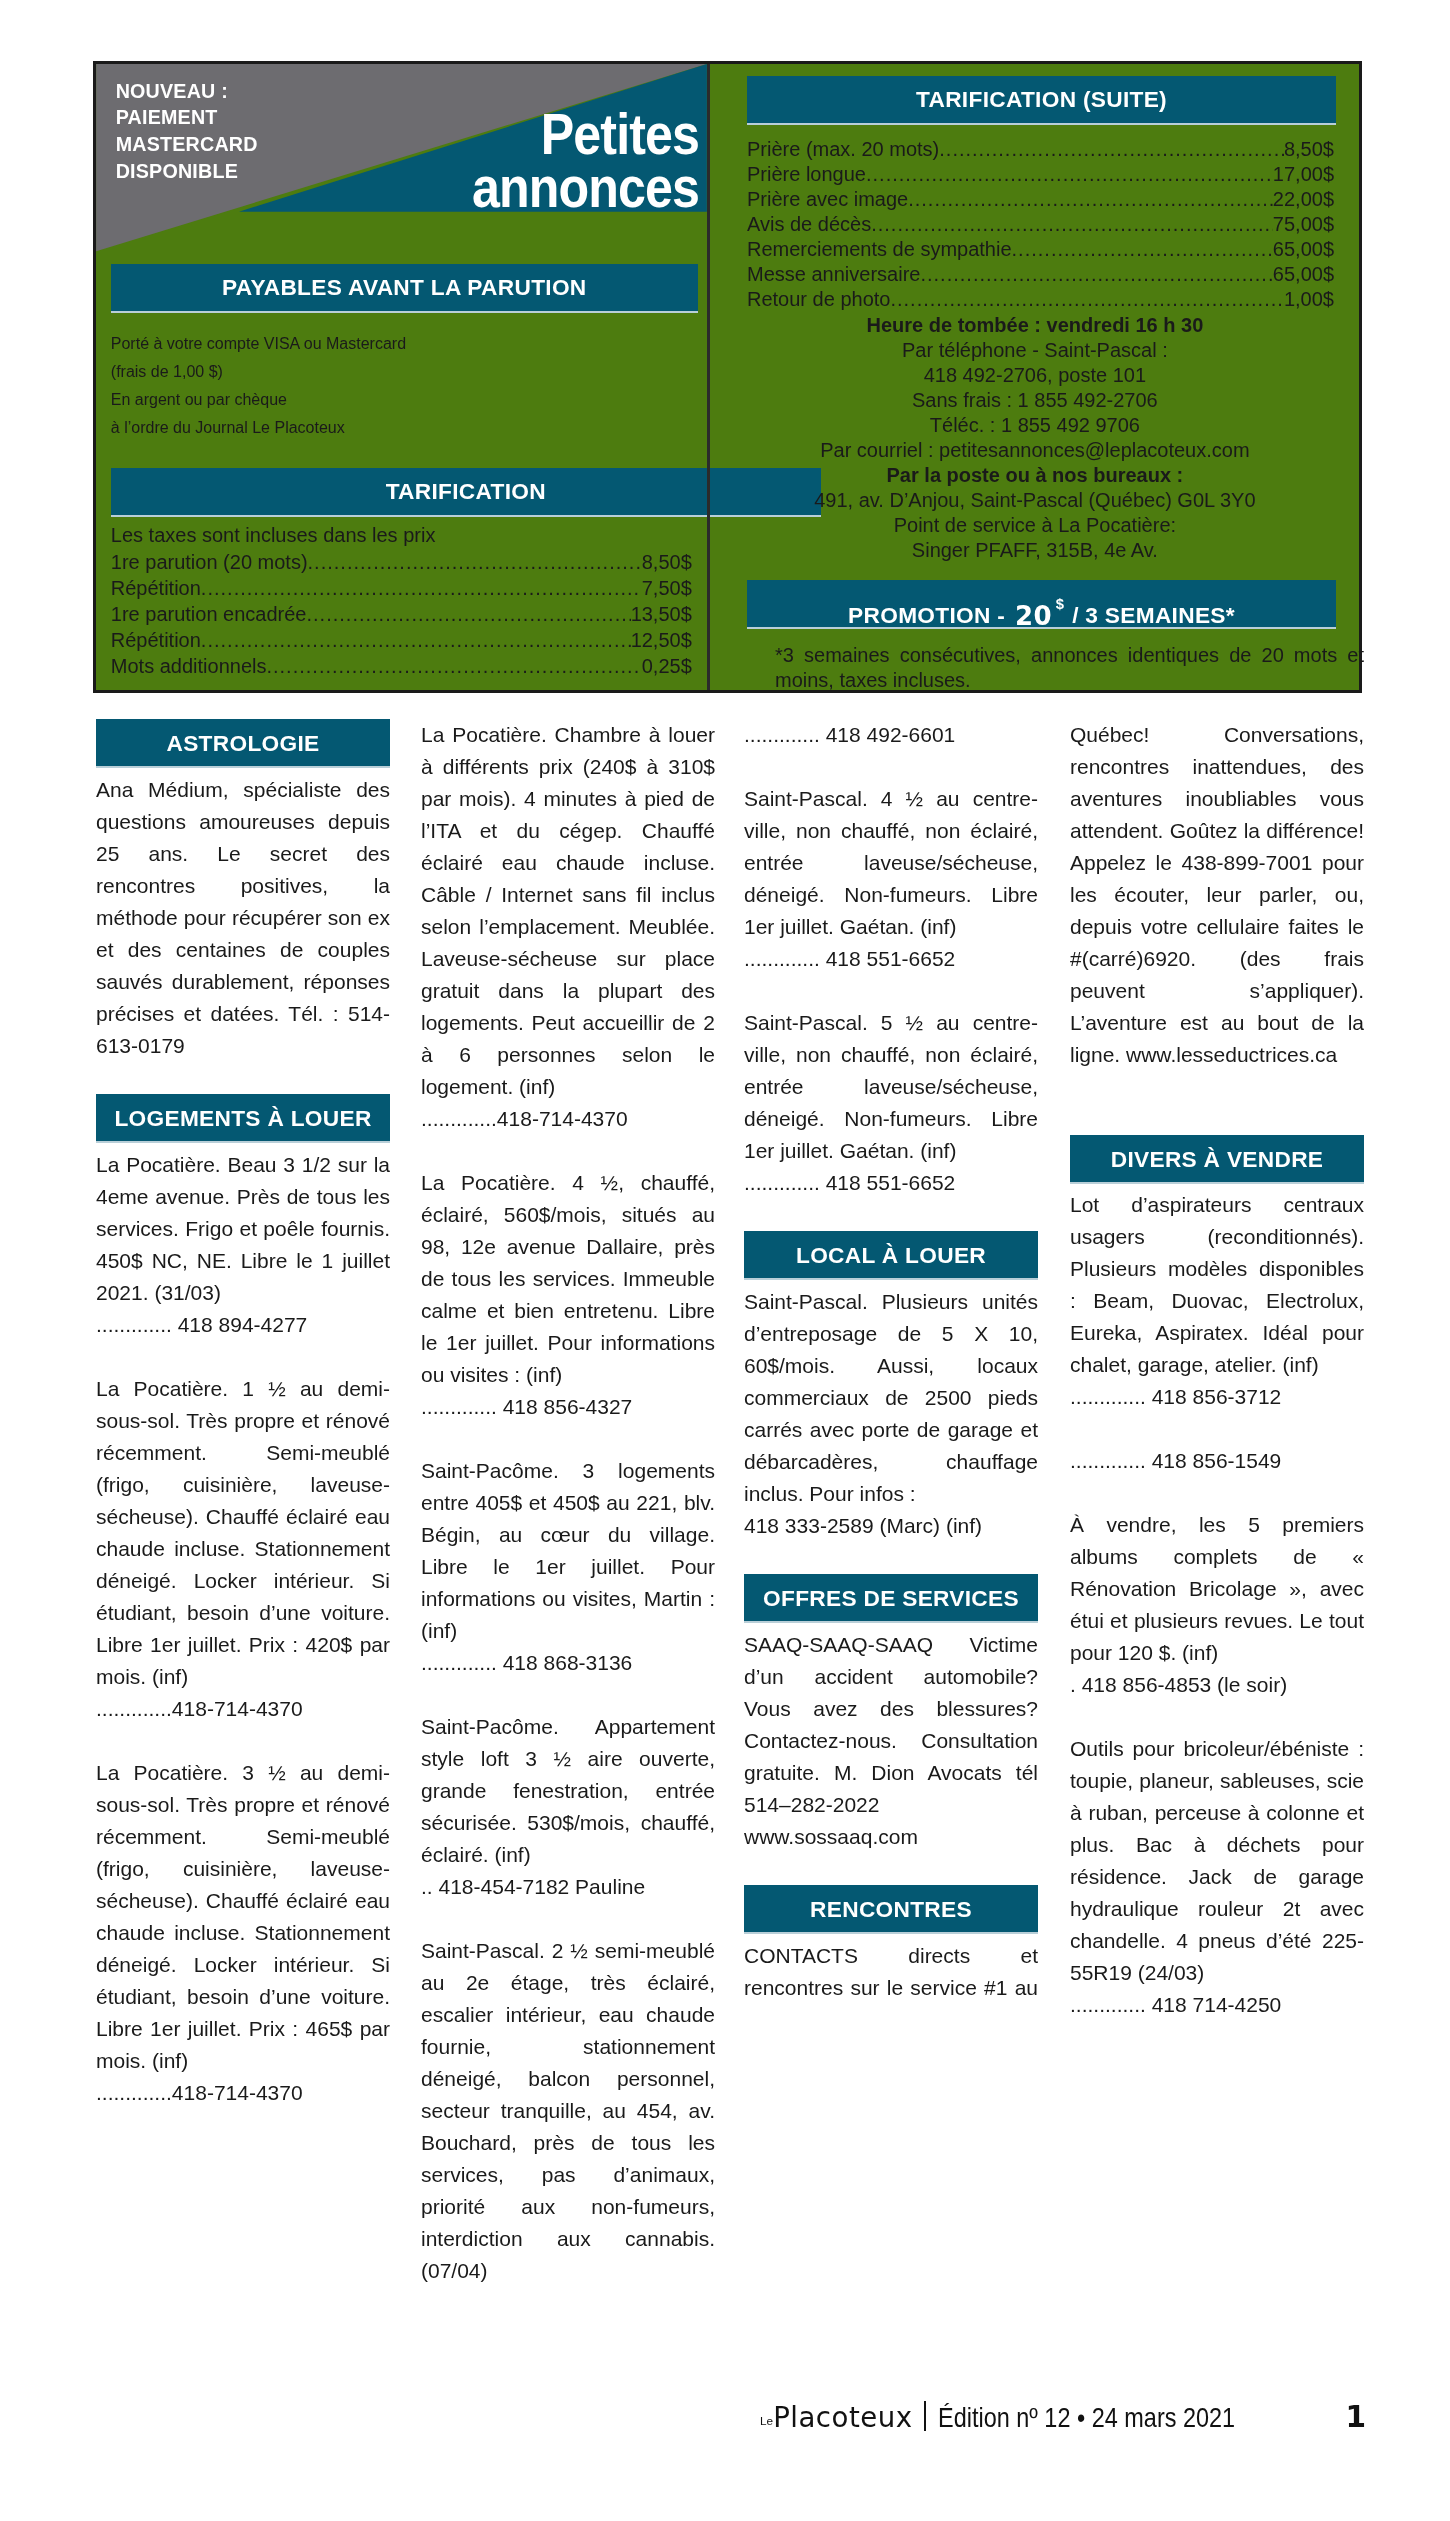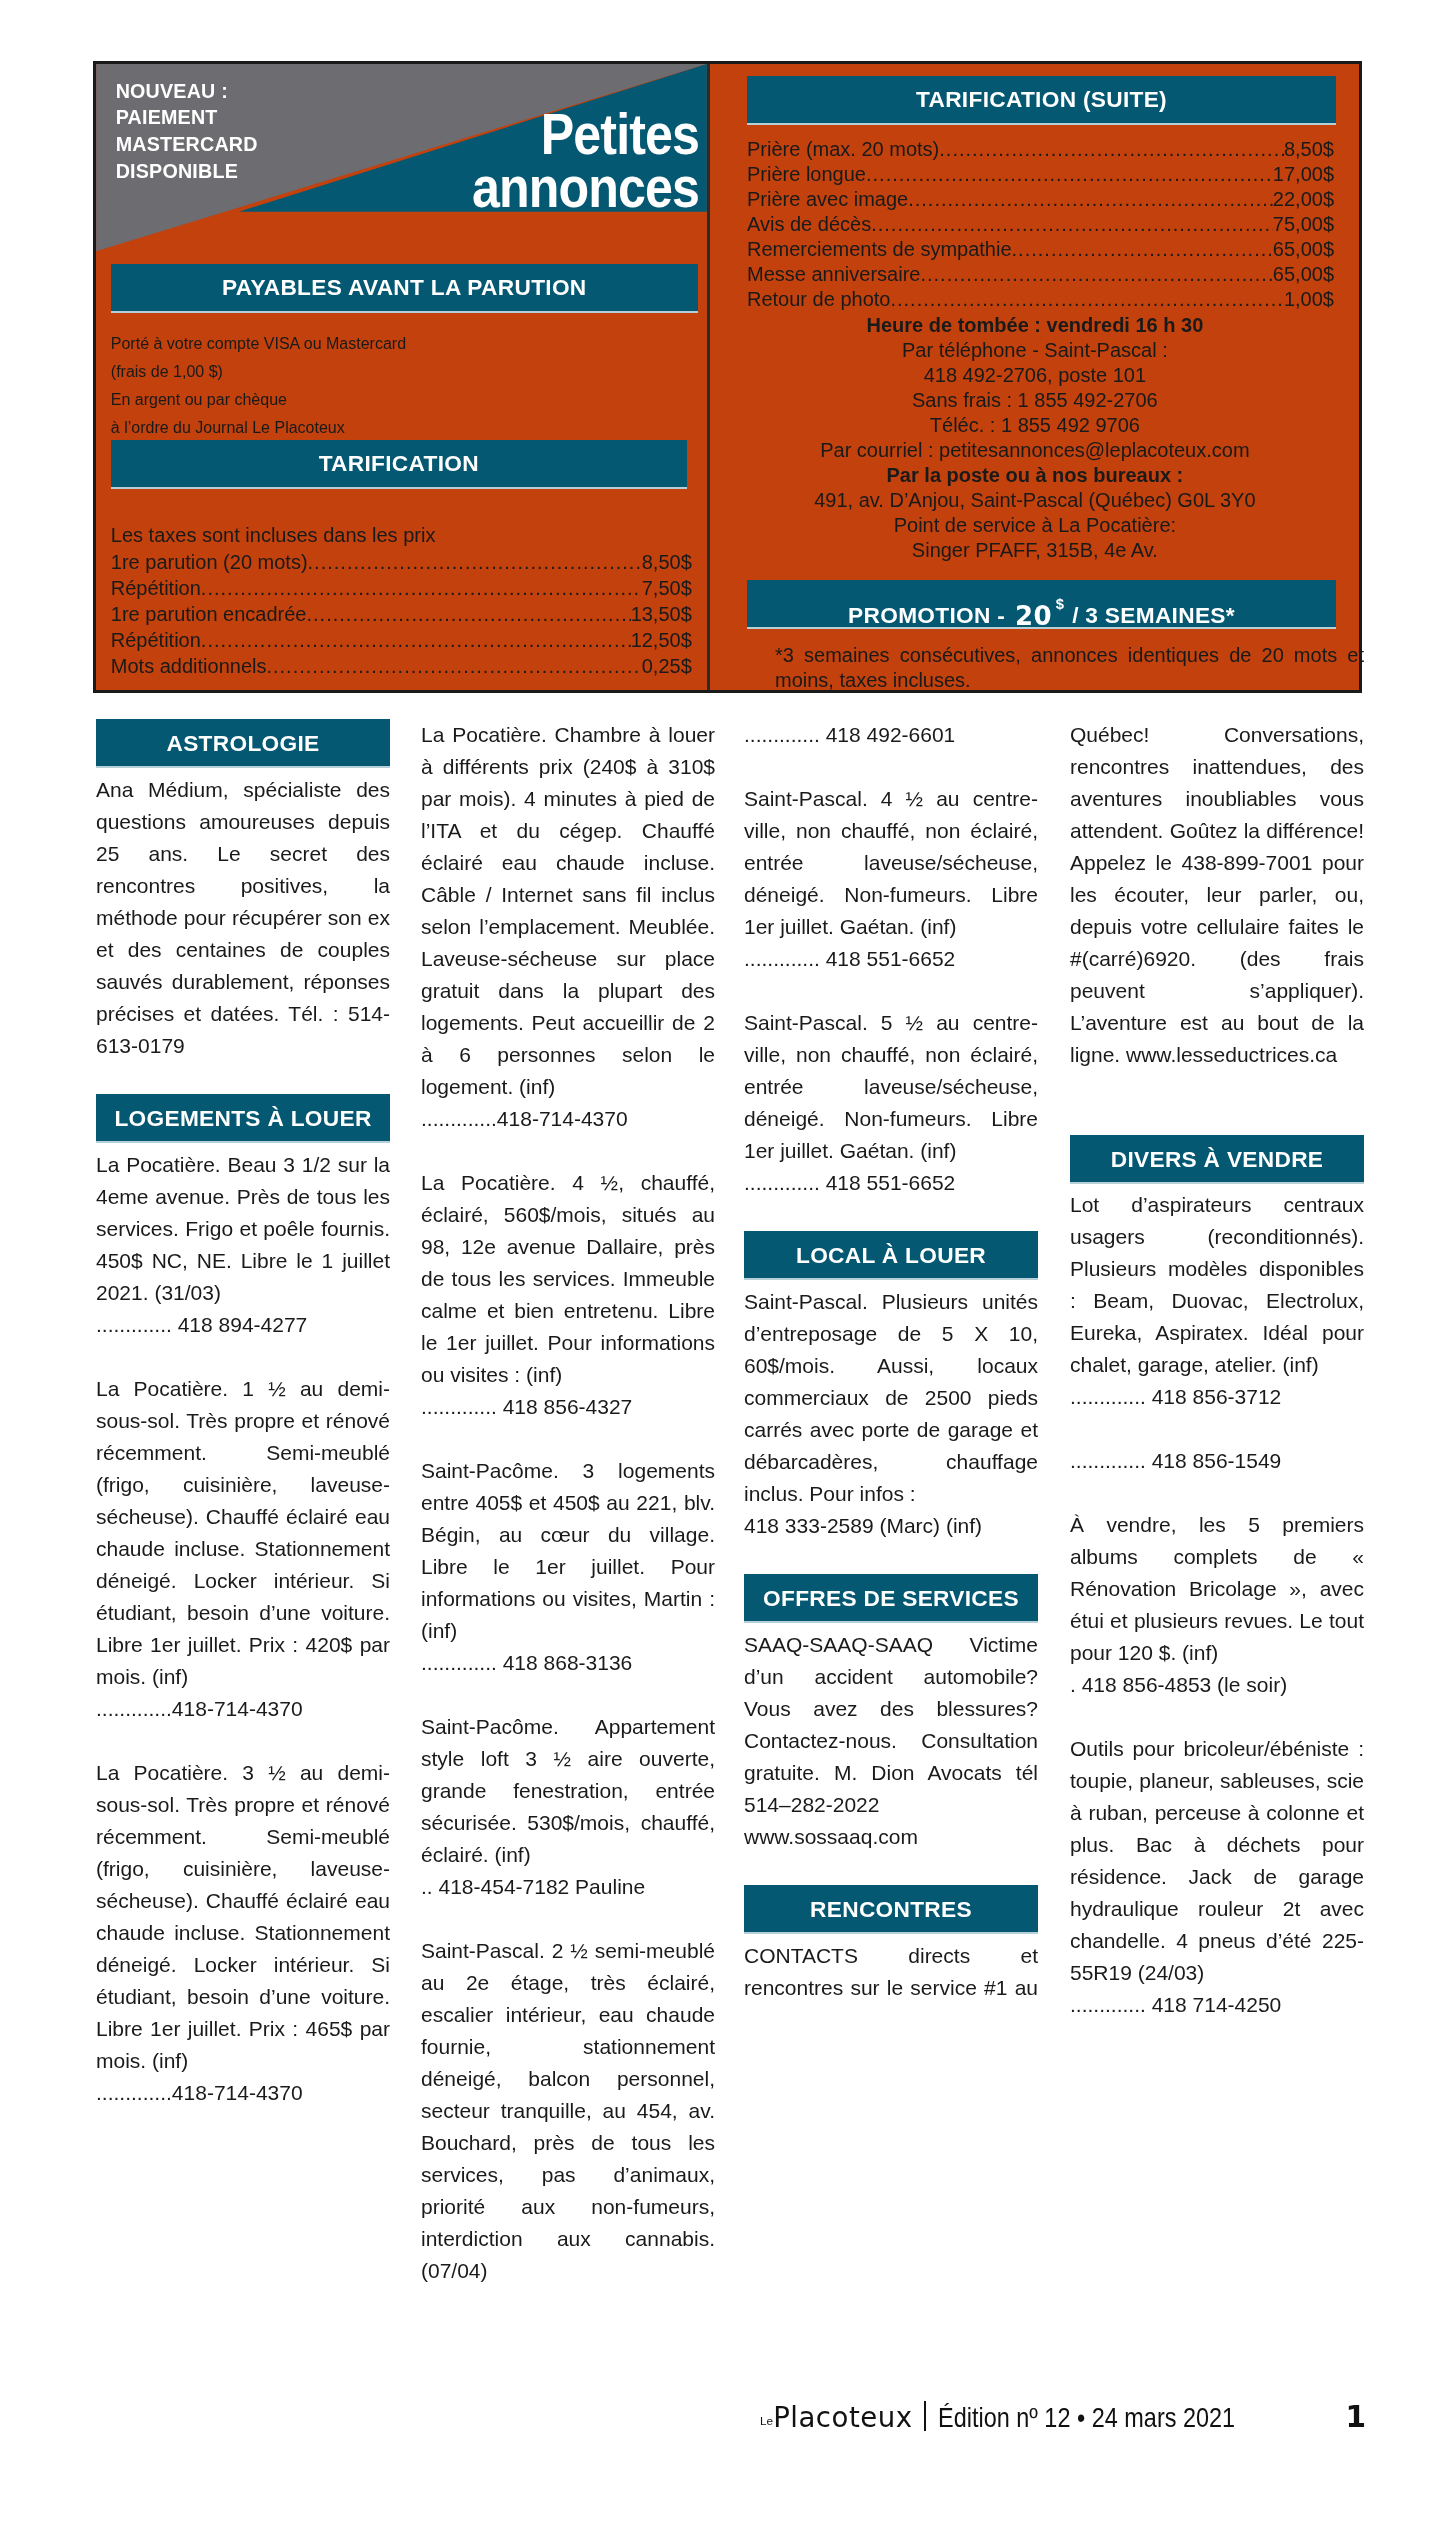--- a/index.html
+++ b/index.html
@@ -1,40 +1,40 @@
 <!DOCTYPE html>
 <html><head>
 <meta charset="utf-8">
 <style>
   html, body { margin:0; padding:0; background:#ffffff; }
   body { width:1450px; height:2522px; position:relative; overflow:hidden;
          font-family:"Liberation Sans", sans-serif; color:#1a1a1a; }
 
   
   .topbox { position:absolute; left:93px; top:61px; width:1269px; height:632px;
-            background:#c2410c; border:3px solid #1a1a1a; border-left-width:3px; box-sizing:border-box; }
+            background:#4d7c0f; border:3px solid #1a1a1a; border-left-width:3px; box-sizing:border-box; }
   .topbox .divider { position:absolute; left:611px; top:0; width:3px; height:100%; background:#2b2b2b; }
 
   .corner { position:absolute; left:0; top:0; width:611px; height:197px; }
   .corner svg { position:absolute; left:0; top:0; }
   .nouveau { position:absolute; left:19.7px; top:13.8px; color:#fff; font-weight:bold;
              font-size:19.7px; line-height:26.6px; letter-spacing:0.2px; }
   .brand-title { position:absolute; right:7.9px; top:44px; color:#fff; font-weight:bold;
                  font-family:"Liberation Sans Narrow","Liberation Sans", sans-serif;
                  font-size:57px; line-height:53px; text-align:right; letter-spacing:-1px; transform:scaleX(0.88); transform-origin:right top;}
 
   .bar { background:#045872; color:#fff; font-weight:bold; text-align:center;
          font-size:22.7px; letter-spacing:0.3px; box-shadow:0 2px 0 #b9cfd8; }
   .left-pane { position:absolute; left:0; top:0; width:611px; height:100%; }
   .right-pane { position:absolute; left:614px; top:0; width:782px; height:100%; }
 
   .bar-payables { position:absolute; left:14.8px; top:200px; width:587px; height:47px; line-height:47px; }
   .pay-lines { position:absolute; left:14.8px; top:266px; width:587px; text-align:left;
                font-size:16px; line-height:28px; }
-  .bar-tarif { position:absolute; left:14.8px; top:376px; width:576px; height:47px; line-height:47px; }
+  .bar-tarif { position:absolute; left:14.8px; top:404px; width:710px; height:47px; line-height:47px; }
   .tarif-note { position:absolute; left:14.8px; top:458px; font-size:20px; line-height:26.6px; }
   .price-list { position:absolute; left:14.8px; top:485px; width:581px; font-size:20px; line-height:26px; }
   .price-row { display:flex; align-items:flex-end; white-space:nowrap; overflow:hidden; }
   .price-row .lbl { flex:0 0 auto; }
   .price-row .dots { flex:1 1 auto; overflow:hidden; letter-spacing:1px; }
   .price-row .dots::after { content:"................................................................................................................................"; }
   .price-row .val { flex:0 0 auto; }
 
   .bar-suite { position:absolute; left:37px; top:11.8px; width:589px; height:47px; line-height:47px; }
   .suite-list { position:absolute; left:37px; top:73px; width:587px; font-size:20px; line-height:25px; }

